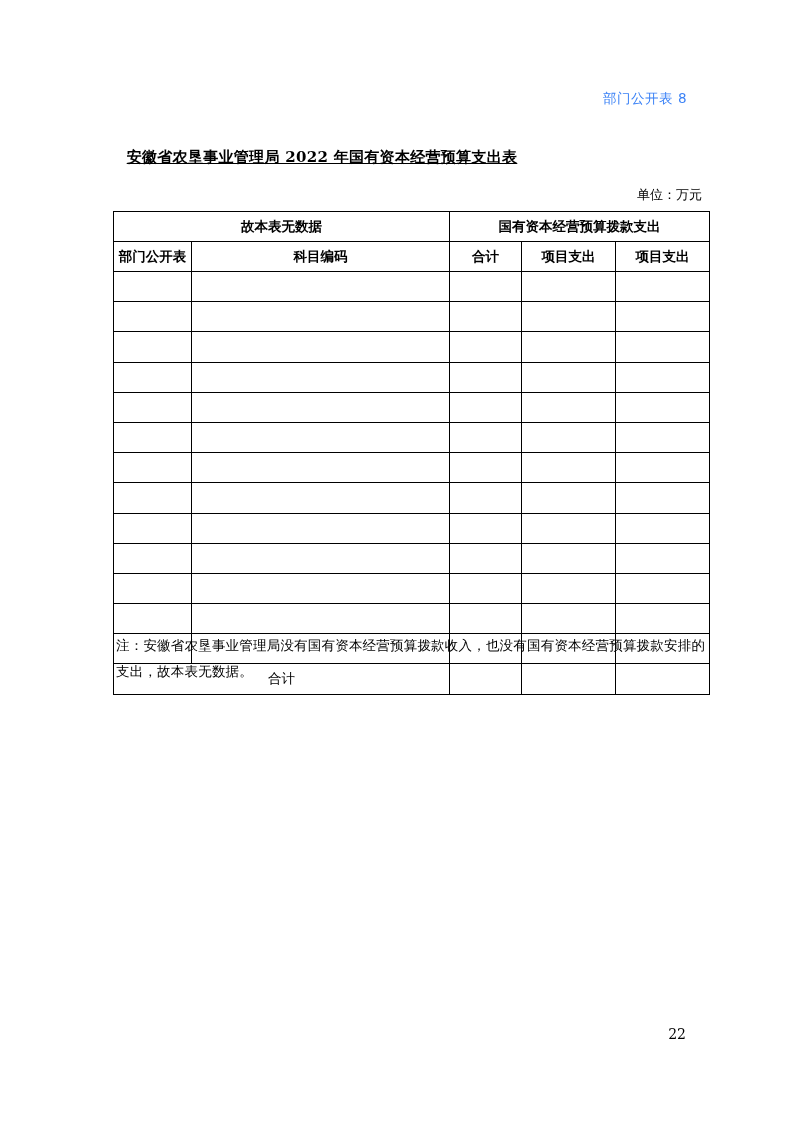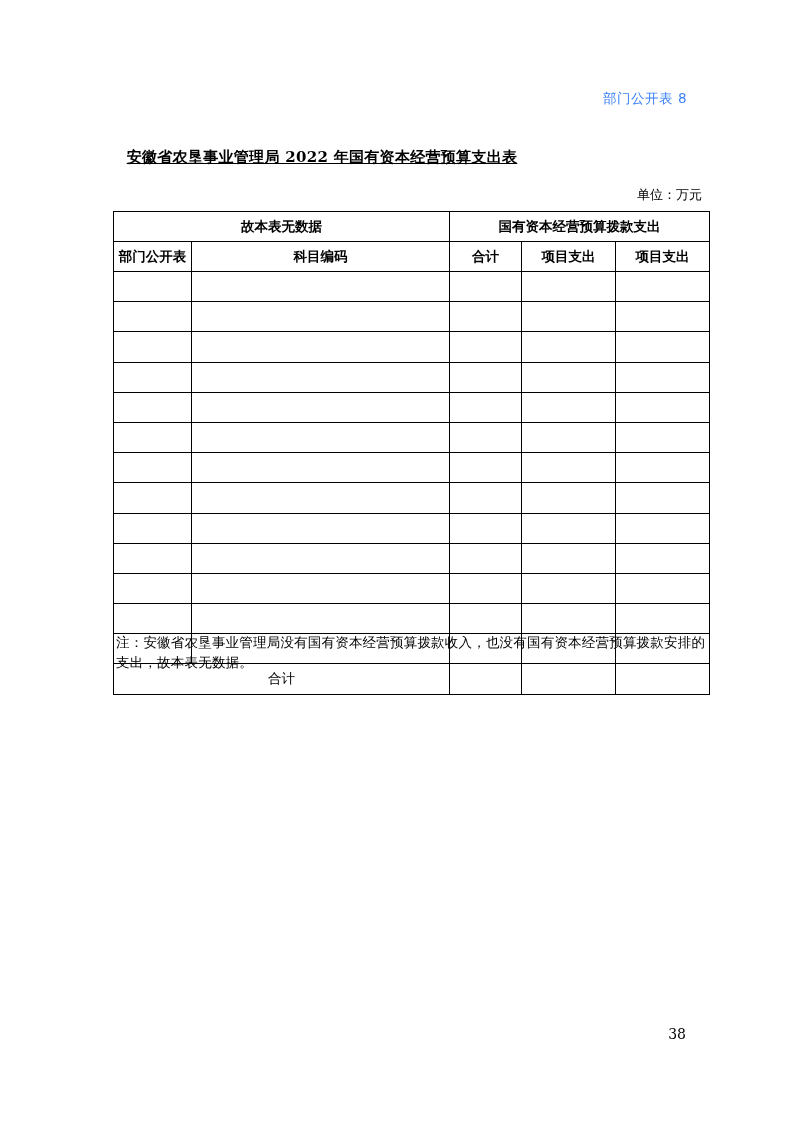--- a/index.html
+++ b/index.html
@@ -96,21 +96,21 @@
   .col-proj { width: 94px; }
 
   
   .note {
     position: absolute;
     top: 632px;
     left: 116px;
     width: 596px;
     font-family: "DejaVu Sans", "Liberation Sans", sans-serif;
     font-size: 13.5px;
-    line-height: 20px;
+    line-height: 26px;
     letter-spacing: 0.2px;
     text-indent: 0;
   }
 
   
   .page-number {
     position: absolute;
     top: 1026px;
     right: 108px;
     font-family: "DejaVu Serif", "Liberation Serif", serif;
@@ -247,15 +247,15 @@
           <td></td>
           <td></td>
           <td></td>
         </tr>
       </tbody>
     </table>
   </div>
 
   <div class="note">注：安徽省农垦事业管理局没有国有资本经营预算拨款收入，也没有国有资本经营预算拨款安排的支出，故本表无数据。</div>
 
-  <div class="page-number">38</div>
+  <div class="page-number">22</div>
 
 </div>
 
 </body></html>

